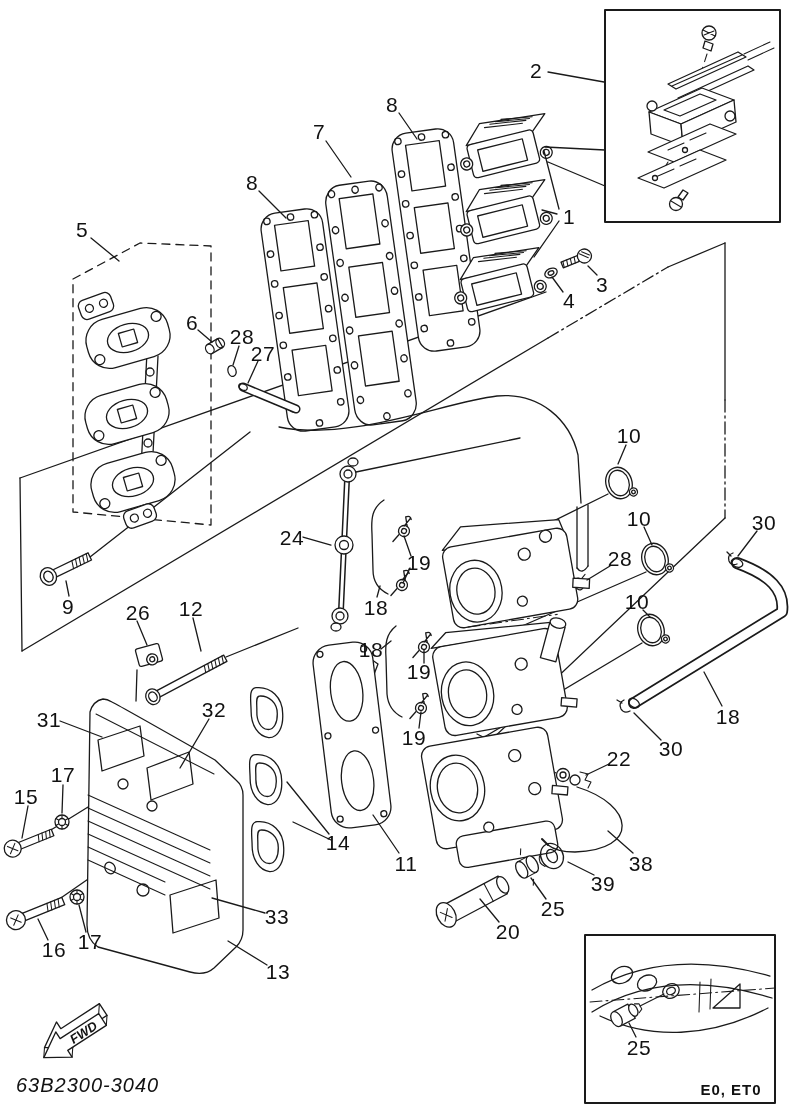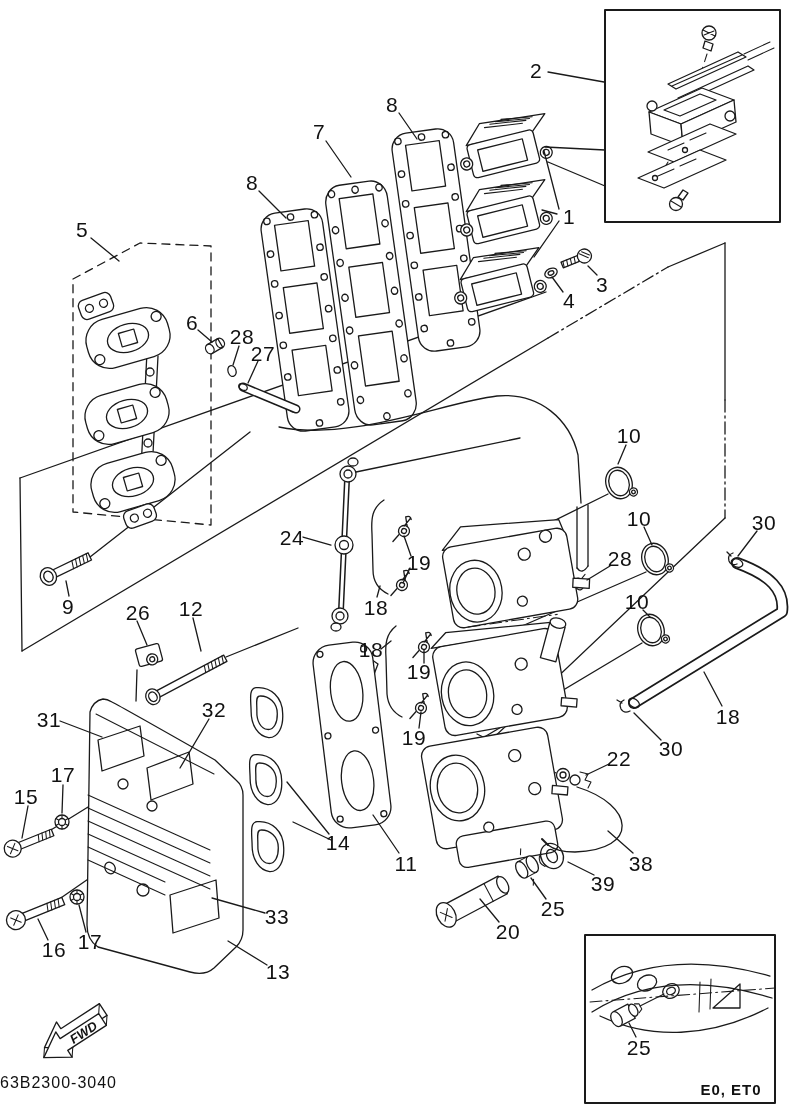--- a/index.html
+++ b/index.html
@@ -8,21 +8,21 @@
   .stage svg{position:absolute;left:0;top:0;}
   svg *{stroke:#1a1a1a;stroke-width:1.3;fill:none;stroke-linecap:round;stroke-linejoin:round;}
   svg text{stroke:none;fill:#111;}
   .f{fill:#fff;}
   .d{stroke-dasharray:8 6;}
   .dd{stroke-dasharray:12 4 2 4;}
   .t{stroke-width:1.05;}
   .w2{stroke-width:2;}
   .co{position:absolute;transform:translate(-50%,-50%);font-size:21px;letter-spacing:.5px;
       white-space:nowrap;line-height:1;}
-  .code{position:absolute;left:0;top:1074px;font-size:16px;letter-spacing:1px;}
+  .code{position:absolute;left:16px;top:1074px;font-size:20px;letter-spacing:1px;font-style:italic;}
   .variant{position:absolute;transform:translate(-50%,-50%);left:731px;top:1089px;
       font-size:15px;font-weight:bold;letter-spacing:1px;}
   .fwdtext{font-size:13px;font-weight:bold;font-style:italic;}
 </style>
 </head>
 <body>
 
 <div class="stage">
 <svg width="799" height="1115" viewBox="0 0 799 1115">
   <defs>

